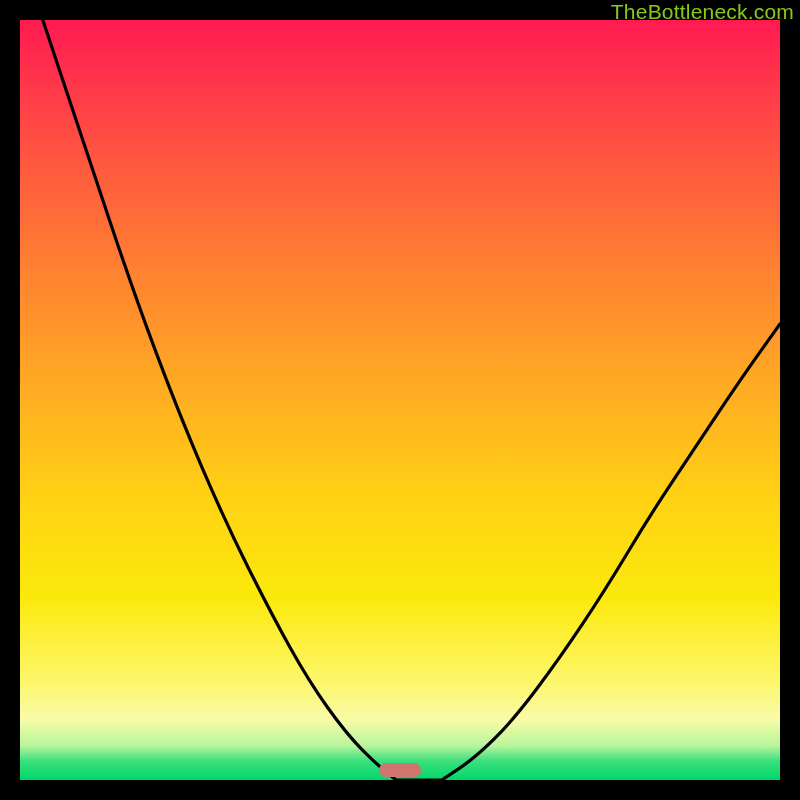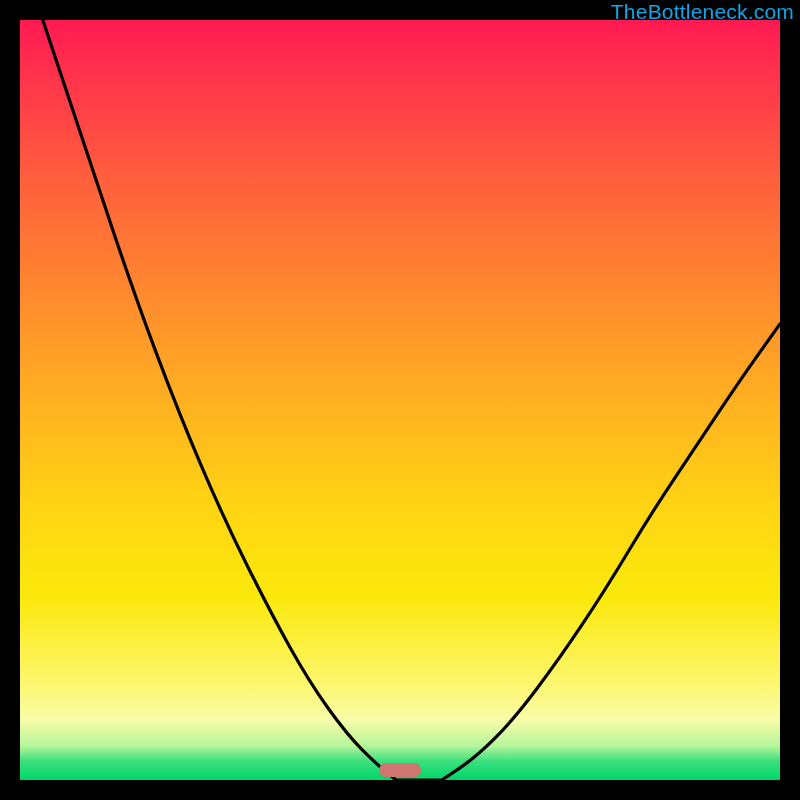--- a/index.html
+++ b/index.html
@@ -59,21 +59,21 @@
   }
   .marker {
     position: absolute;
     border-radius: 7px;
     background: #ce766f;
   }
   .watermark {
     position: absolute;
     top: 0px;
     right: 6px;
-    color: #0ea5e9;
+    color: #84cc16;
     font-size: 21px;
     font-weight: 500;
     letter-spacing: 0.2px;
     user-select: none;
   }
 </style>
 </head>
 <body>
 
 <div class="frame">

